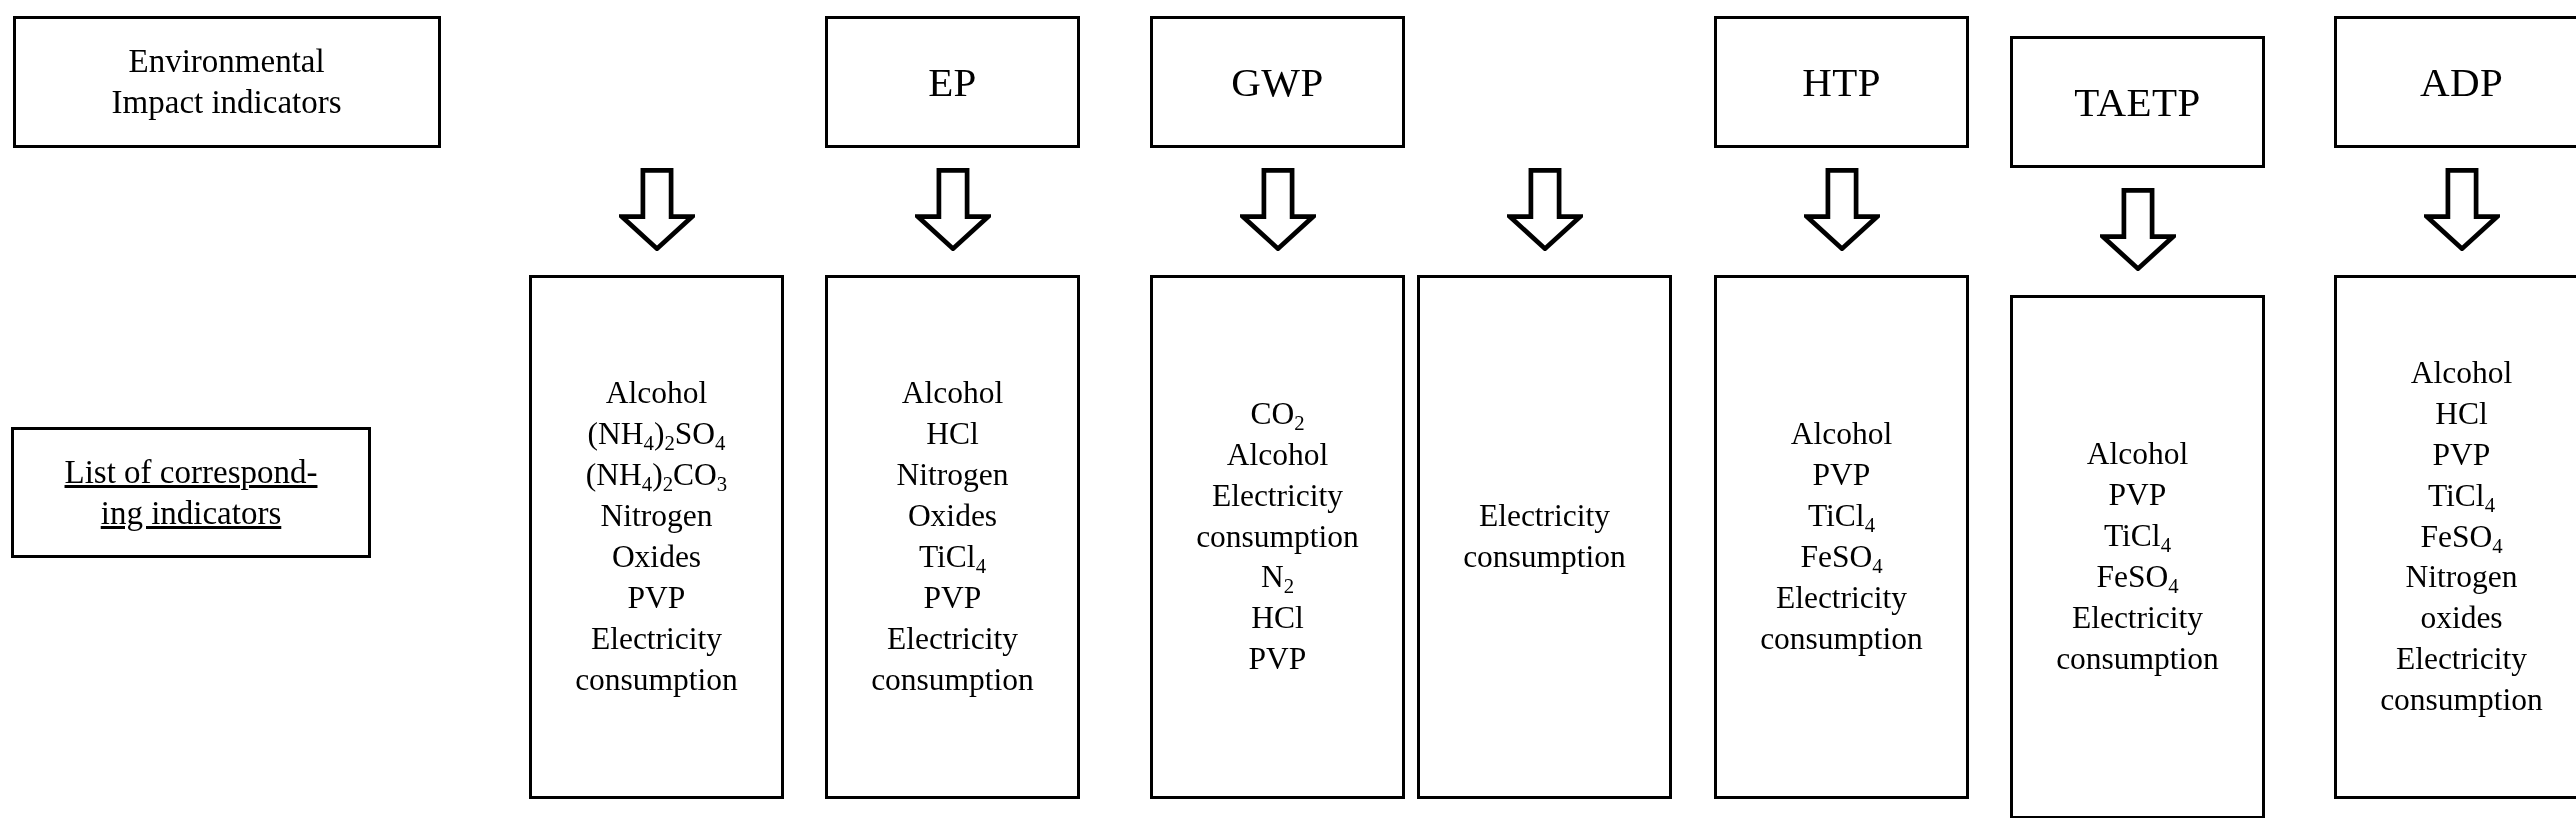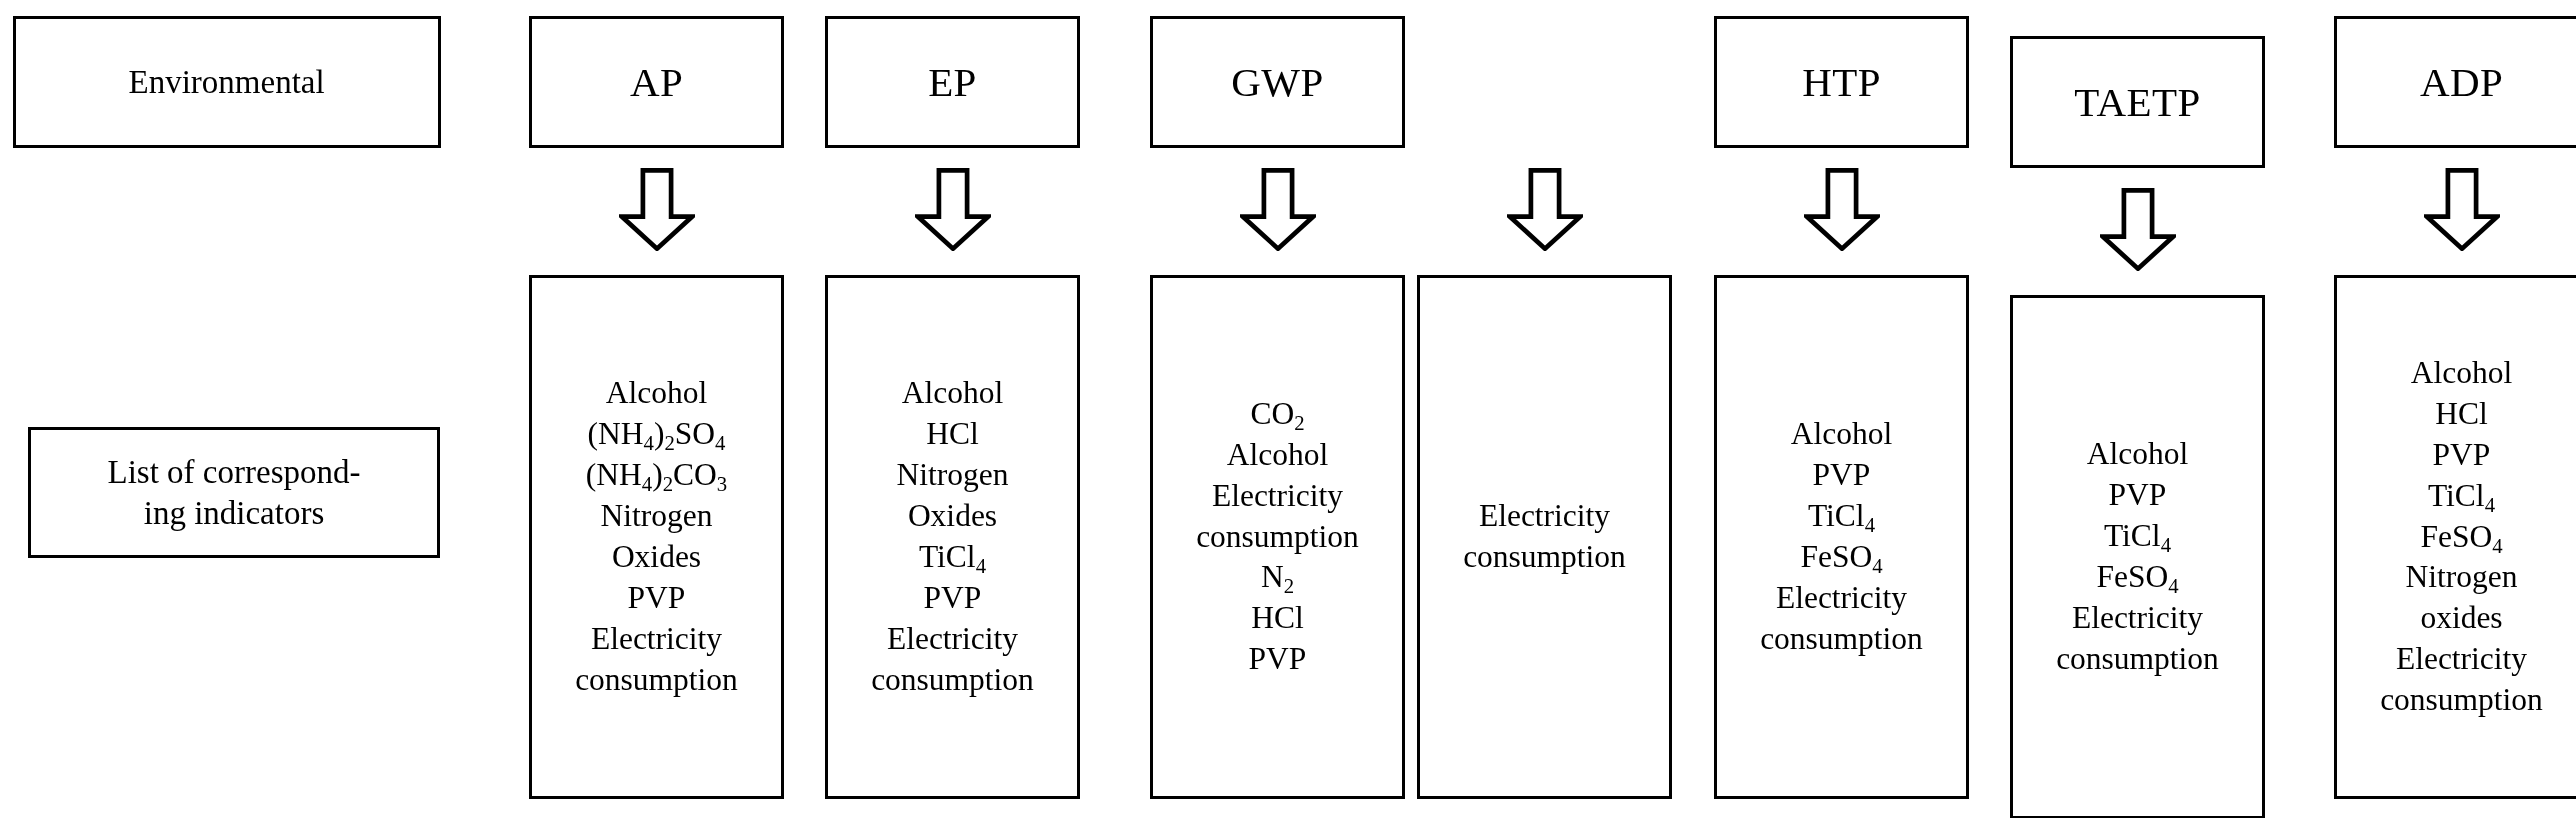--- a/index.html
+++ b/index.html
@@ -25,21 +25,21 @@
     background: #ffffff;
     display: flex;
     flex-direction: column;
     align-items: center;
     justify-content: center;
     text-align: right;
     font-size: 33px;
     line-height: 1.22;
   }
   #row-label-top   { left: 12.6px;  top: 15.7px;  width: 428px; height: 132px; }
-  #row-label-bot   { left: 28px;  top: 427px; width: 412px; height: 131px; }
+  #row-label-bot   { left: 11px;  top: 427px; width: 360px; height: 131px; text-decoration: underline; }
   .row-label .ln { display: block; white-space: nowrap; }
 
   
   .column {
     position: absolute;
     top: 0;
     width: 255px;
     height: 819px;
   }
 
@@ -99,32 +99,30 @@
     line-height: 0;
   }
 </style>
 </head>
 <body>
 
 <div id="canvas">
 
   <div class="row-label" id="row-label-top">
     <span class="ln">Environmental</span>
+    <span class="ln">Impact indicators</span>
   </div>
 
   <div class="row-label" id="row-label-bot">
     <span class="ln">List of correspond-</span>
     <span class="ln">ing indicators</span>
   </div>
 
   <div id="columns-root">
       <div class="column" style="left: 529px;">
-        <div class="header-box">
-          <span>AP</span>
-        </div>
         <div class="arrow-wrap">
           <svg width="76" height="83" viewBox="0 0 96 106">
             <path d="M30 3 L66 3 L66 62 L93 62 L48 103 L3 62 L30 62 Z" fill="#ffffff" stroke="#000000" stroke-width="6" stroke-linejoin="miter"></path>
           </svg>
         </div>
         <div class="list-box">
           <span class="item">Alcohol</span>
           <span class="item">(NH<sub>4</sub>)<sub>2</sub>SO<sub>4</sub></span>
           <span class="item">(NH<sub>4</sub>)<sub>2</sub>CO<sub>3</sub></span>
           <span class="item">Nitrogen</span>

